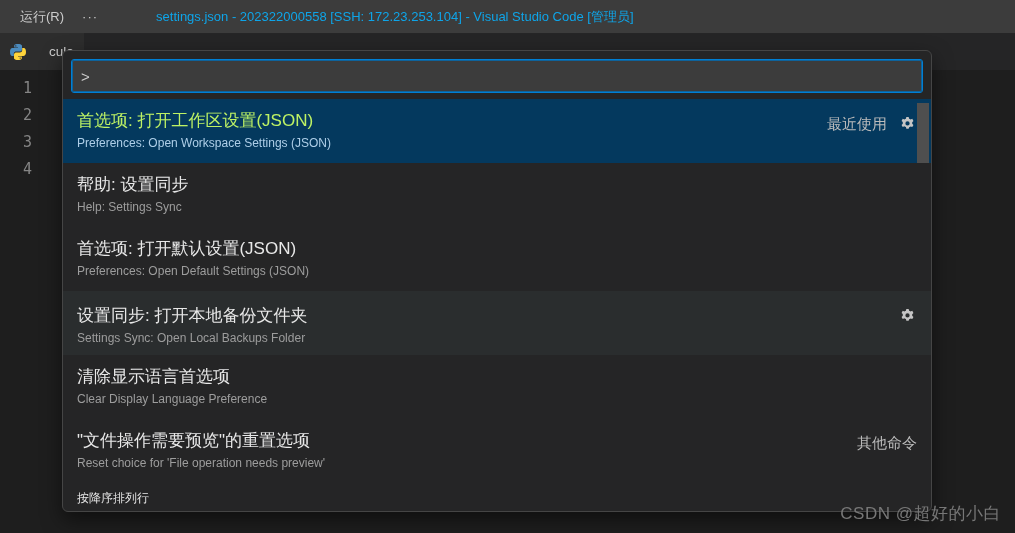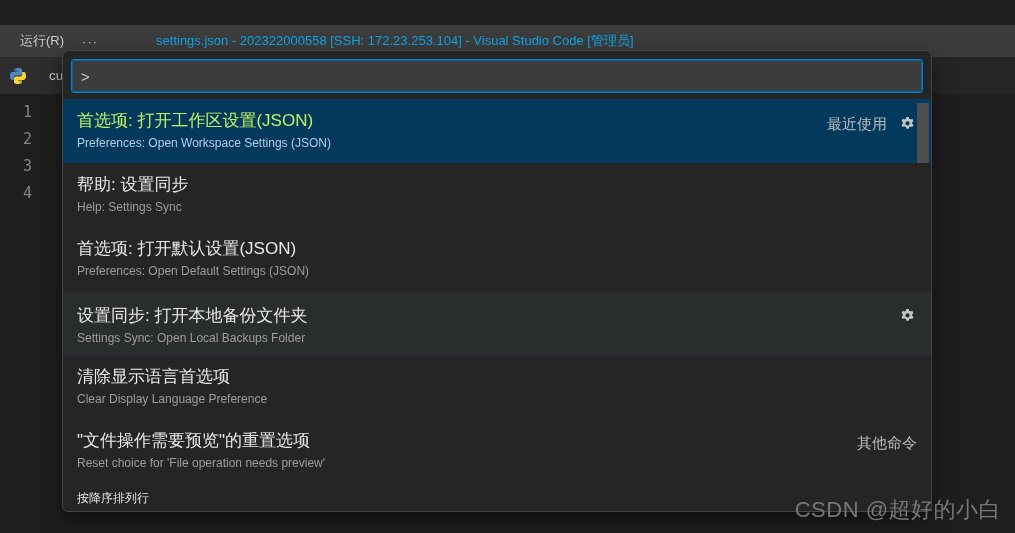--- a/index.html
+++ b/index.html
@@ -6,28 +6,27 @@
     body {
       font-family: "Segoe UI", "Microsoft YaHei", sans-serif;
       background: #1e1e1e;
       width: 1015px;
       height: 533px;
       overflow: hidden;
       color: #cccccc;
       position: relative;
     }
     .titlebar {
-      height: 20px;
+      height: 33px;
       background: #3c3c3c;
       display: flex;
       align-items: center;
-      padding: 16px 10px;
+      padding: 10px 10px;
       font-size: 13px;
       color: #cccccc;
-      margin-top: 25px;
     }
     .menu-item { padding: 4px 10px; color: #cccccc; cursor: default; }
     .menu-ellipsis { padding: 4px 8px; color: #cccccc; letter-spacing: 1px; }
     .title-text { margin-left: 50px; color: #0ea5e9; }
     .tab-area {
       display: flex;
       height: 38px;
       background: #252526;
       border-bottom: 1px solid #1e1e1e;
     }
@@ -136,21 +135,21 @@
       border-radius: 0;
     }
     .partial-item { padding: 6px 14px 0 14px; min-height: 26px; }
     .partial-item .item-title { font-size: 12px; color: #e8e8e8; }
 
     .watermark {
       position: absolute;
       bottom: 8px;
       right: 14px;
       color: #777;
-      font-size: 22px;
+      font-size: 17px;
       z-index: 200;
       letter-spacing: 0.5px;
     }
   </style>
 </head>
 <body>
 
 <div class="titlebar">
   <span class="menu-item">运行(R)</span>
   <span class="menu-ellipsis">···</span>

